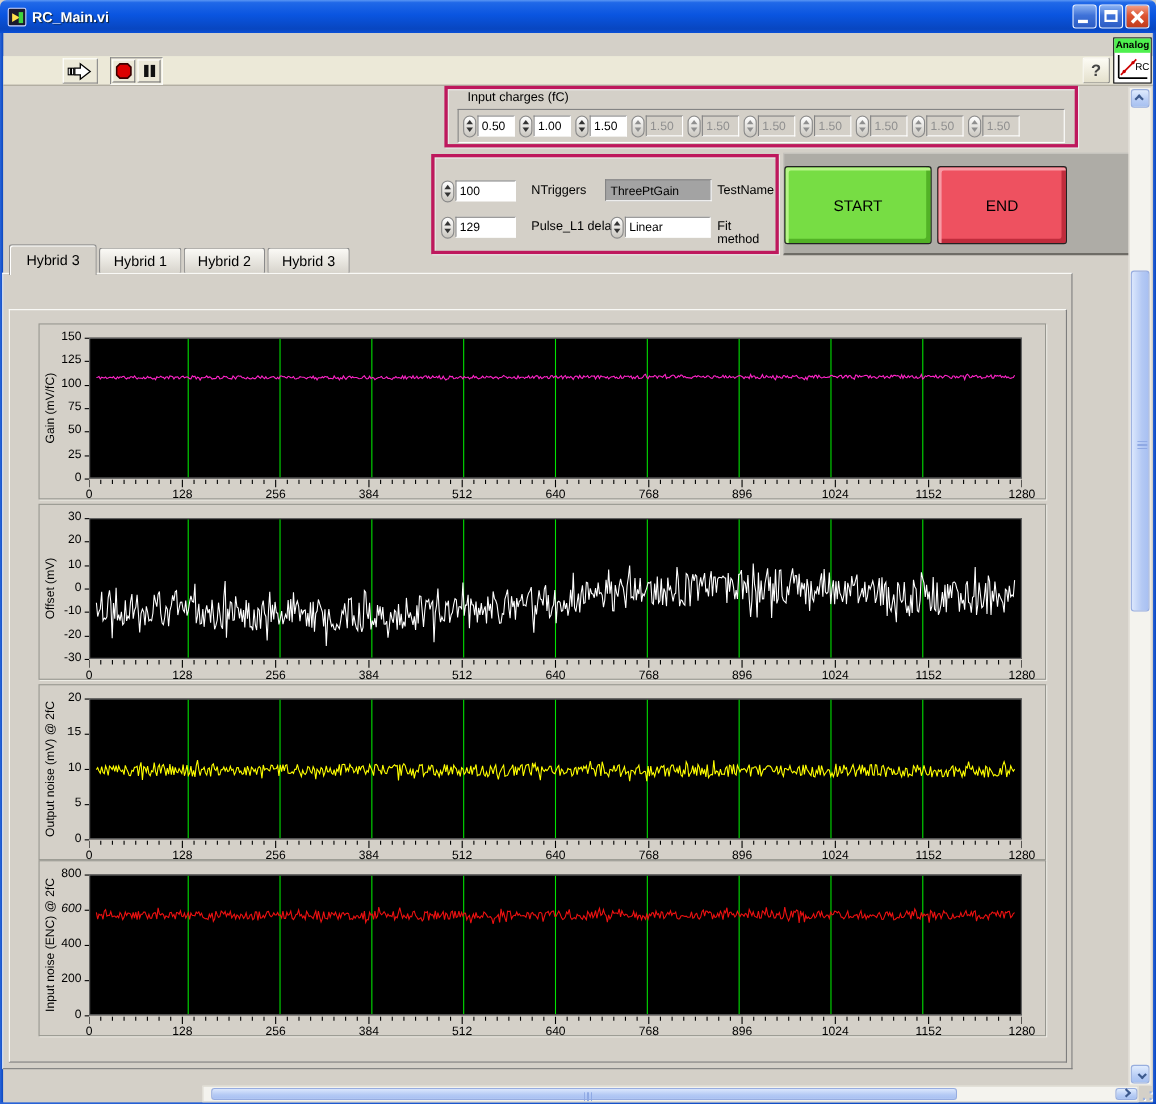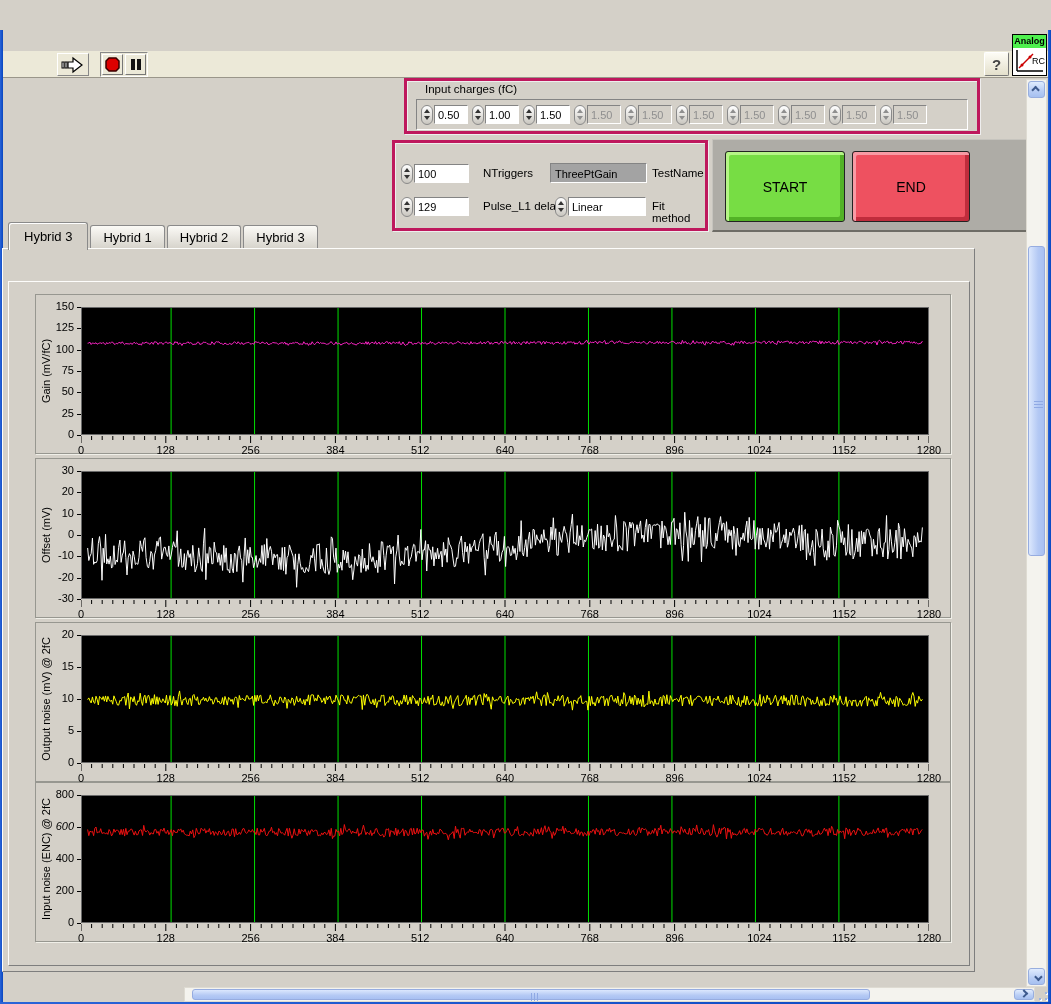--- a/index.html
+++ b/index.html
@@ -113,20 +113,36 @@
   .thumb-grip-h{position:absolute;top:3px;left:50%;width:8px;height:8px;
     background:repeating-linear-gradient(90deg,#8fa9e4 0 1px,transparent 1px 3px);}
   .resize-grip{left:1037px;top:990px;width:12px;height:12px;}
   .grip-dot{position:absolute;width:2px;height:2px;background:#9db4e0;box-shadow:1px 1px 0 #fff;}
 </style>
 </head>
 <body>
 
 <div id="window">
 
+  <div class="abs titlebar">
+    <div class="app-icon"></div>
+    <div class="title-text">RC_Main.vi</div>
+    <div class="tb-btns">
+      <div class="tb-btn">
+          <span class="glyph-min"></span>
+        </div>
+      <div class="tb-btn">
+          <span class="glyph-max"></span>
+        </div>
+      <div class="tb-btn close">
+          <span class="glyph-x1"></span>
+          <span class="glyph-x2"></span>
+        </div>
+    </div>
+  </div>
 
   <div class="abs win-border" style="left:0;top:30px;width:3px;height:974px;"></div>
   <div class="abs win-border" style="left:1048px;top:30px;width:3px;height:974px;"></div>
   <div class="abs win-border" style="left:0;top:1002px;width:1051px;height:2px;"></div>
 
   <div class="abs toolbar"></div>
   <div class="abs run-btn">
     <svg width="24" height="18" viewBox="0 0 24 18">
       <rect x="1" y="6" width="2" height="6" fill="#fff" stroke="#000" stroke-width="1"></rect>
       <rect x="4" y="6" width="2" height="6" fill="#fff" stroke="#000" stroke-width="1"></rect>
@@ -262,21 +278,21 @@
       <div class="spinbtns">
           <span class="tri-up"></span>
           <span class="tri-dn"></span>
         </div>
       <div class="spinval sunken" style="min-width:78px;">Linear</div>
     </div>
     <div class="abs ctl-label" style="left:257px;top:57px;">Fit method</div>
   </div>
 
   <div class="abs btnpanel" style="left:712px;top:139px;width:326px;height:93px;">
-    <div class="big-btn start" style="left: 12px; top: 11px; width: 120px; height: 71px; background: rgb(119, 221, 68);">START</div>
+    <div class="big-btn start" style="left: 0; top: 11px; width: 134px; height: 71px; background: rgb(119, 221, 68);">START</div>
     <div class="big-btn end" style="left: 139px; top: 11px; width: 118px; height: 71px; background: rgb(238, 81, 96);">END</div>
   </div>
 
   <div class="abs tabstrip hybrid" id="hybrid-tabs" style="left:8px;top:222px;height:26px;">
       <div class="tab active">Hybrid 3</div>
       <div class="tab">Hybrid 1</div>
       <div class="tab">Hybrid 2</div>
       <div class="tab">Hybrid 3</div>
     </div>
   <div class="abs frame" style="left:2px;top:248px;width:973px;height:724px;"></div>
@@ -527,21 +543,21 @@
         <span class="xlabel" style="left: 553.8px;">768</span>
         <span class="xlabel" style="left: 638.6px;">896</span>
         <span class="xlabel" style="left: 723.4px;">1024</span>
         <span class="xlabel" style="left: 808.2px;">1152</span>
         <span class="xlabel" style="left: 893px;">1280</span>
       </div>
       <div class="chart" style="top: 622px;">
         <div class="chart-ylabel" style="left: 10px; top: 76px; transform: translate(-50%, -50%) rotate(-90deg);">Output noise (mV) @ 2fC</div>
         <span class="ytick" style="top: 5px;">20</span>
         <span class="ytickdash" style="top: 12px;"></span>
-        <span class="ytick" style="top: 37px;">15</span>
+        <span class="ytick" style="top: 37px; font-family: Liberation Mono, monospace;">15</span>
         <span class="ytickdash" style="top: 44px;"></span>
         <span class="ytick" style="top: 69px;">10</span>
         <span class="ytickdash" style="top: 76px;"></span>
         <span class="ytick" style="top: 101px;">5</span>
         <span class="ytickdash" style="top: 108px;"></span>
         <span class="ytick" style="top: 133px;">0</span>
         <span class="ytickdash" style="top: 140px;"></span>
         <svg width="848" height="128" viewBox="0 0 848 128" class="plot" style="background: rgb(0, 0, 0);">
           <line x1="84.80000000000001" x2="84.80000000000001" y1="0" y2="128" stroke="#00e300" stroke-width="1"></line>
           <line x1="169.60000000000002" x2="169.60000000000002" y1="0" y2="128" stroke="#00e300" stroke-width="1"></line>

